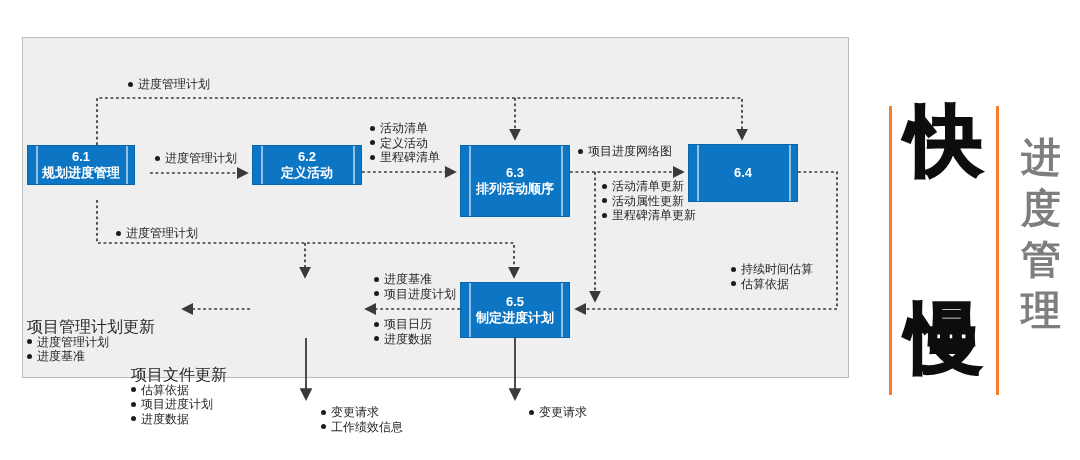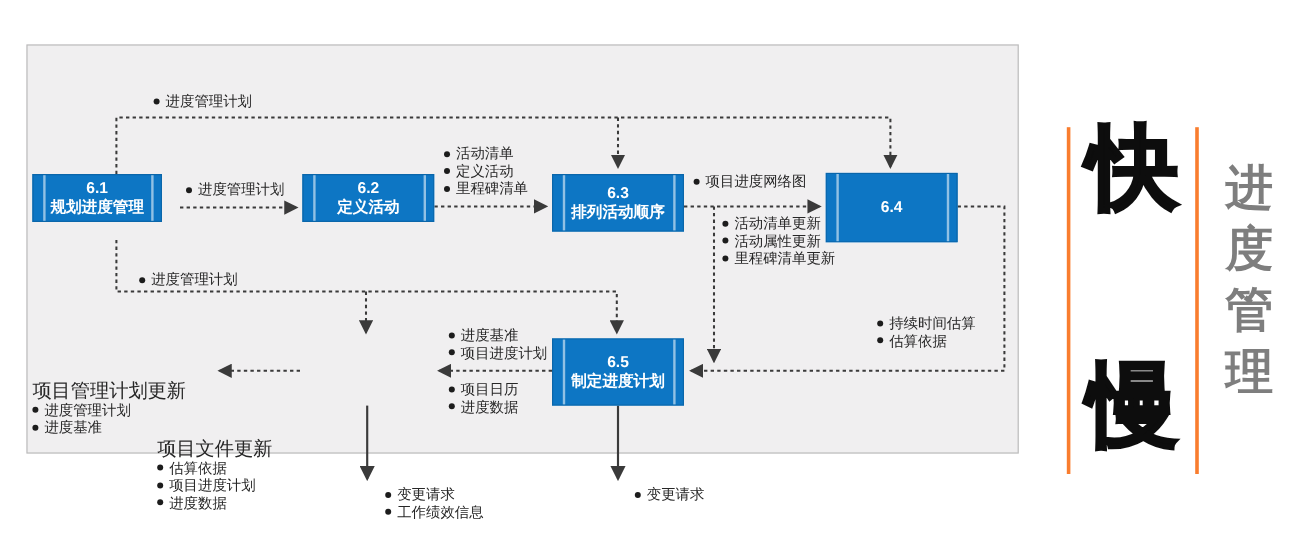--- a/index.html
+++ b/index.html
@@ -84,21 +84,21 @@
   </svg>
 
   <div class="pbox" style="left:27px;top:145px;width:108px;height:40px;justify-content:center;">
     <div class="pid">6.1</div>
     <div class="pname">规划进度管理</div>
   </div>
   <div class="pbox" style="left:252px;top:145px;width:110px;height:40px;">
     <div class="pid">6.2</div>
     <div class="pname">定义活动</div>
   </div>
-  <div class="pbox" style="left:460px;top:145px;width:110px;height:48px;">
+  <div class="pbox" style="left:460px;top:145px;width:110px;height:72px;">
     <div class="pid">6.3</div>
     <div class="pname">排列活动顺序</div>
   </div>
   <div class="pbox" style="left:688px;top:144px;width:110px;height:58px;">
     <div class="pid">6.4</div>
   </div>
   <div class="pbox" style="left:460px;top:282px;width:110px;height:56px;">
     <div class="pid">6.5</div>
     <div class="pname">制定进度计划</div>
   </div>

